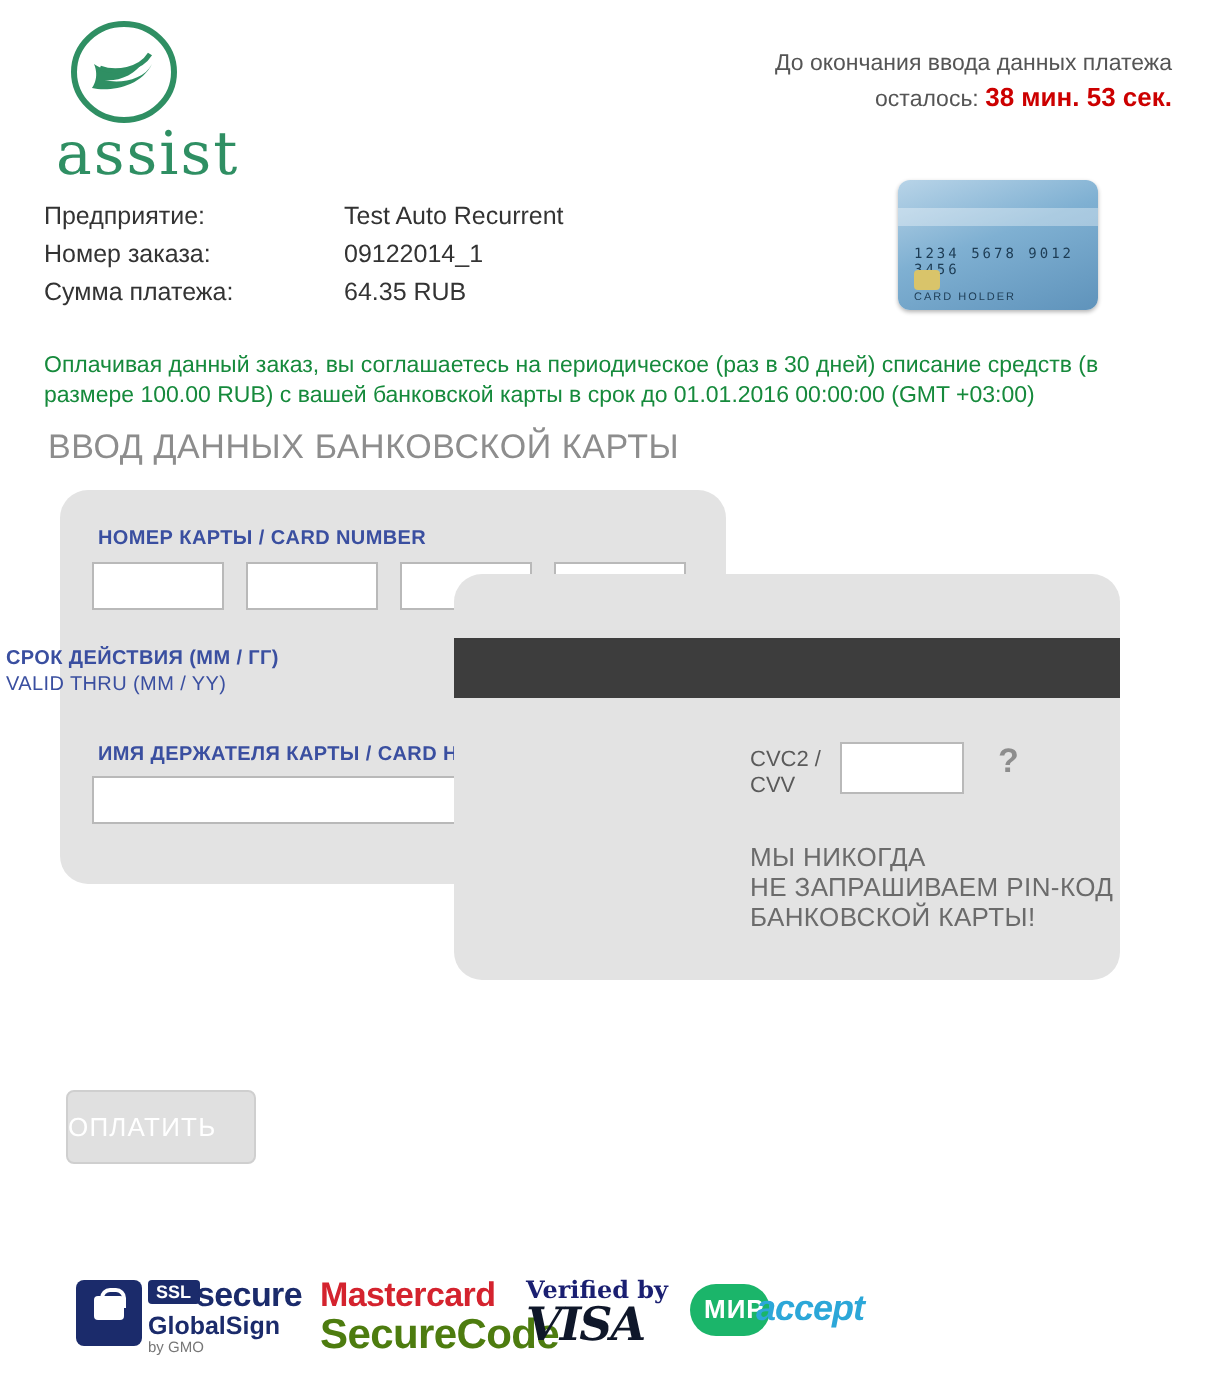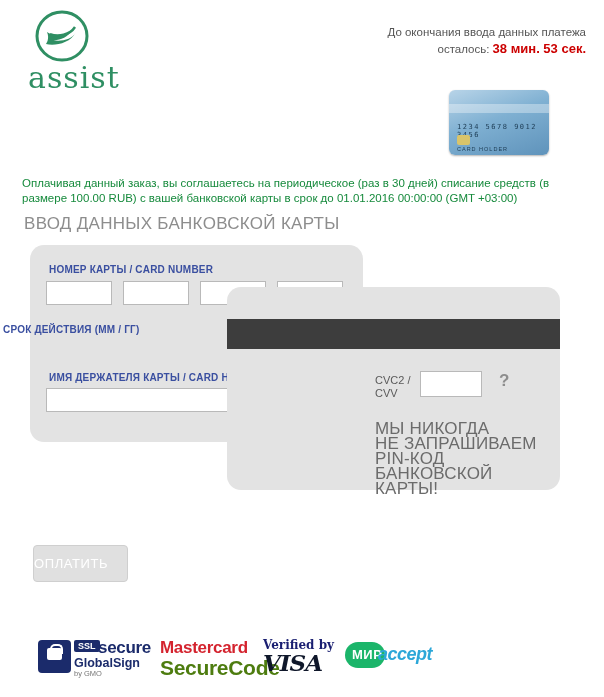--- a/index.html
+++ b/index.html
@@ -260,21 +260,21 @@
     top: 84px;
     font-size: 17px;
     color: #8d8d8d;
     font-weight: bold;
     cursor: pointer;
   }
   .never-note {
     position: absolute;
     left: 148px;
     top: 134px;
-    font-size: 17px;
+    font-size: 13px;
     color: #6b6b6b;
     line-height: 15px;
     letter-spacing: 0.2px;
   }
 
   
   .pay-button {
     position: absolute;
     left: 33px;
     top: 545px;
@@ -399,20 +399,31 @@
   </div>
 
   <div class="timer-block">
     <div class="timer-line1">До окончания ввода данных платежа</div>
     <div class="timer-line2">
       <span>осталось:</span>
       <span class="timer-value">38 мин. 53 сек.</span>
     </div>
   </div>
 
+  <div class="order-info">
+    <div class="order-row">
+      <span class="order-label">Предприятие:</span><span class="order-value">Test Auto Recurrent</span>
+    </div>
+    <div class="order-row">
+      <span class="order-label">Номер заказа:</span><span class="order-value">09122014_1</span>
+    </div>
+    <div class="order-row">
+      <span class="order-label">Сумма платежа:</span><span class="order-value">64.35 RUB</span>
+    </div>
+  </div>
 
   <div class="card-thumb">
     <div class="stripe"></div>
     <div class="num">1234 5678 9012 3456</div>
     <div class="chip"></div>
     <div class="name">CARD HOLDER</div>
   </div>
 
   <div class="recurrent-note">Оплачивая данный заказ, вы соглашаетесь на периодическое (раз в 30 дней) списание средств (в размере 100.00 RUB) с вашей банковской карты в срок до 01.01.2016 00:00:00 (GMT +03:00)</div>
 
@@ -420,20 +431,21 @@
 
   <div class="card-front">
     <div class="field-label cardnum-label">НОМЕР КАРТЫ / CARD NUMBER</div>
     <input class="inp cn1" type="text" value="" style="">
     <input class="inp cn2" type="text" value="" style="">
     <input class="inp cn3" type="text" value="" style="">
     <input class="inp cn4" type="text" value="" style="">
 
     <div class="field-label valid-label">
       <div>СРОК ДЕЙСТВИЯ (ММ / ГГ)</div>
+      <div class="sub">VALID THRU (MM / YY)</div>
     </div>
     <input class="inp mm" type="text" value="" style="">
     <span class="slash">/</span>
     <input class="inp yy" type="text" value="" style="">
 
     <div class="field-label holder-label">ИМЯ ДЕРЖАТЕЛЯ КАРТЫ / CARD HOLDER NAME</div>
     <input class="inp holder" type="text" value="" style="">
   </div>
 
   <div class="card-back">

